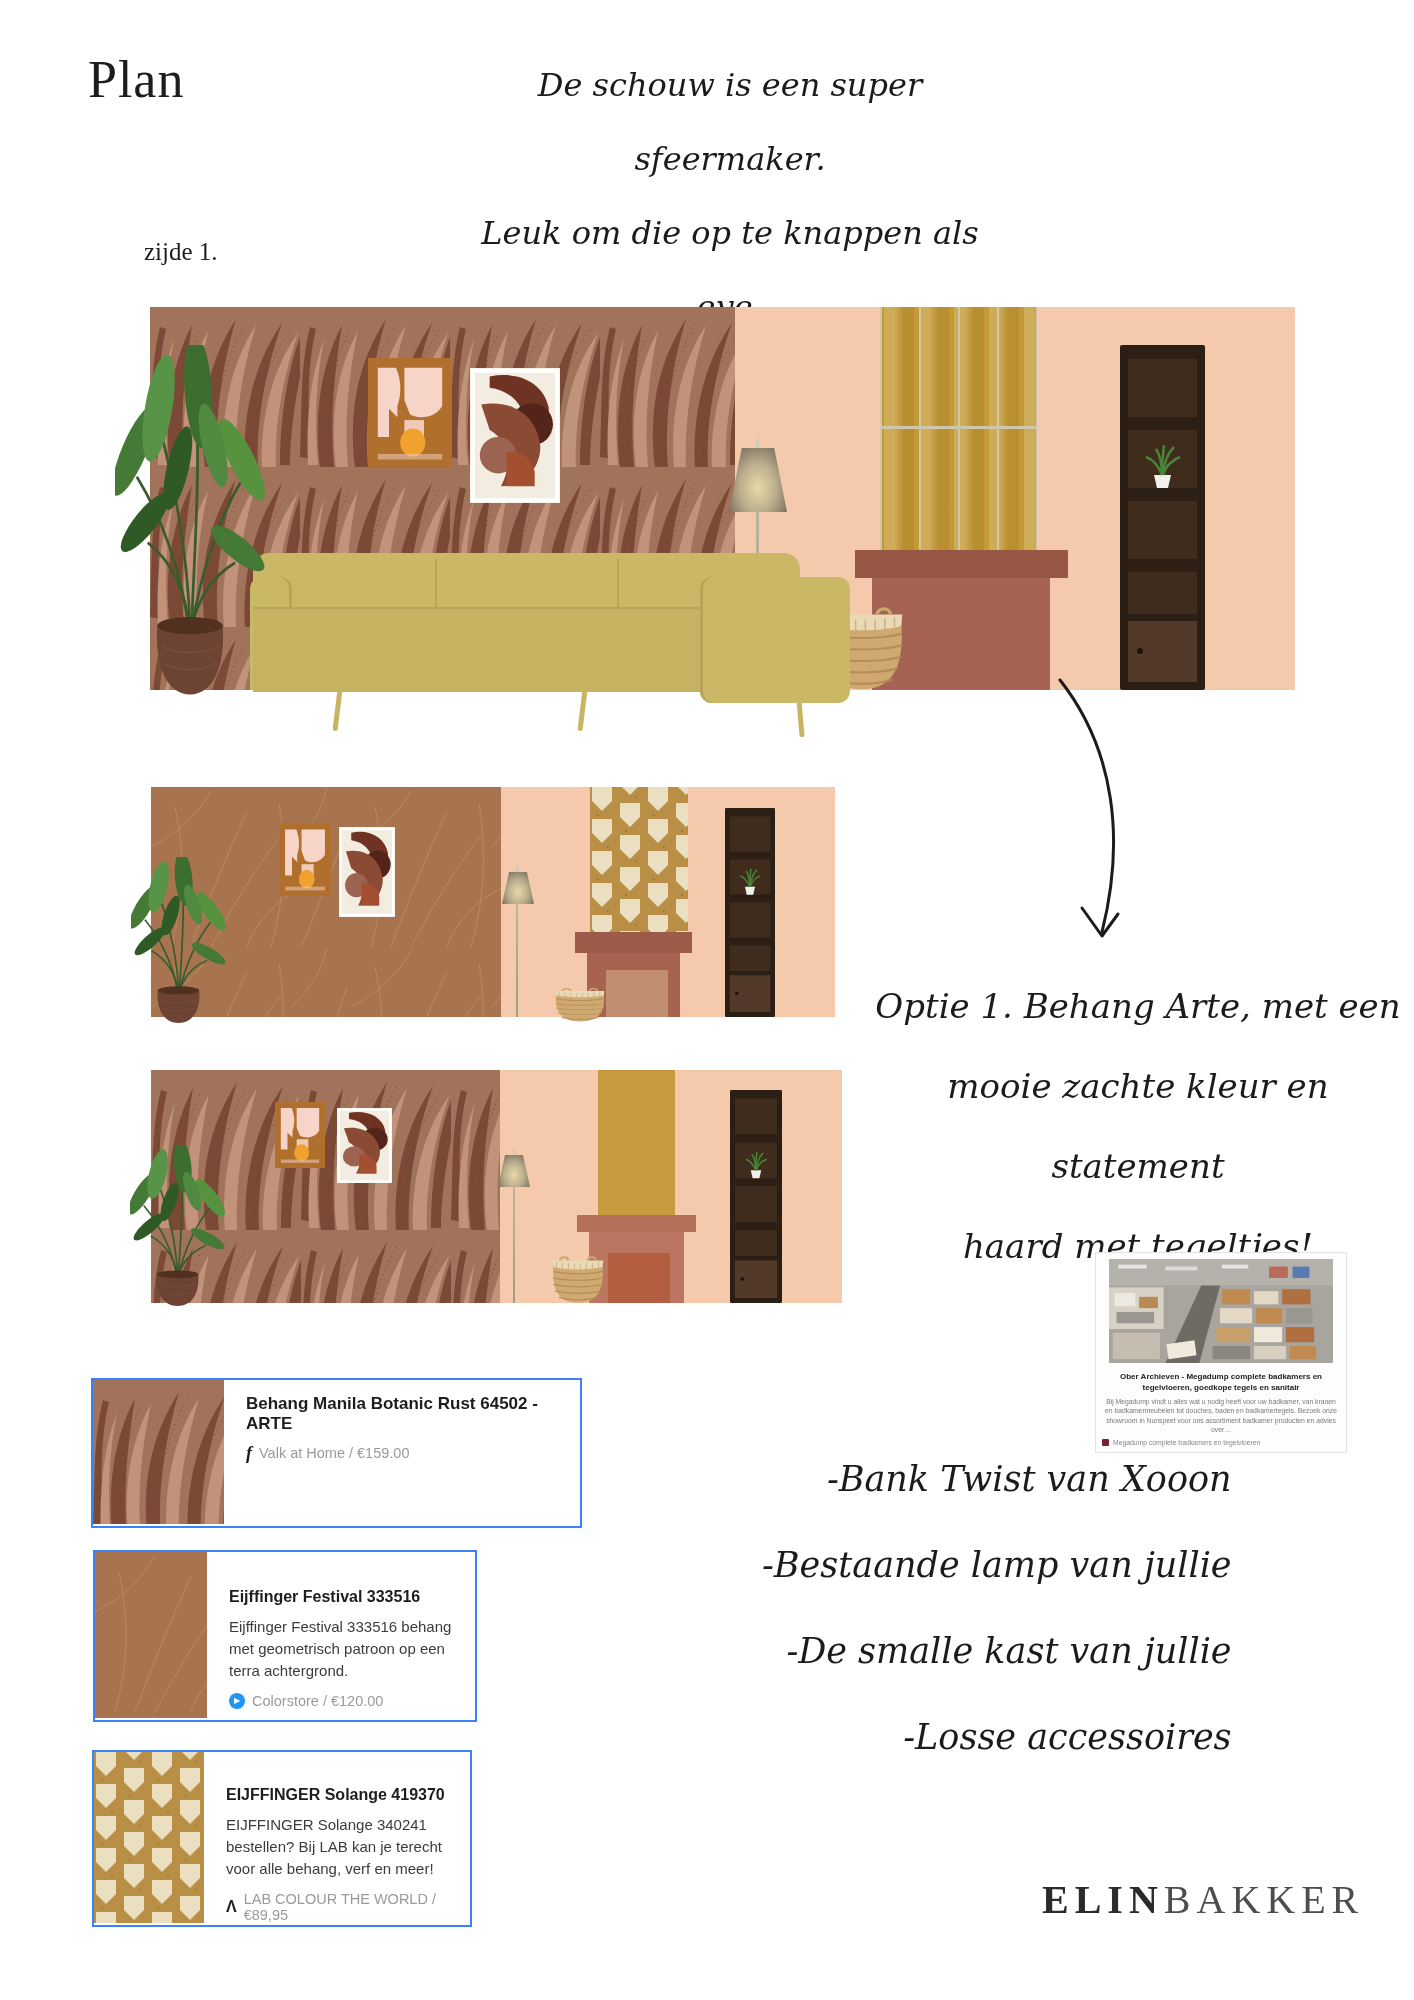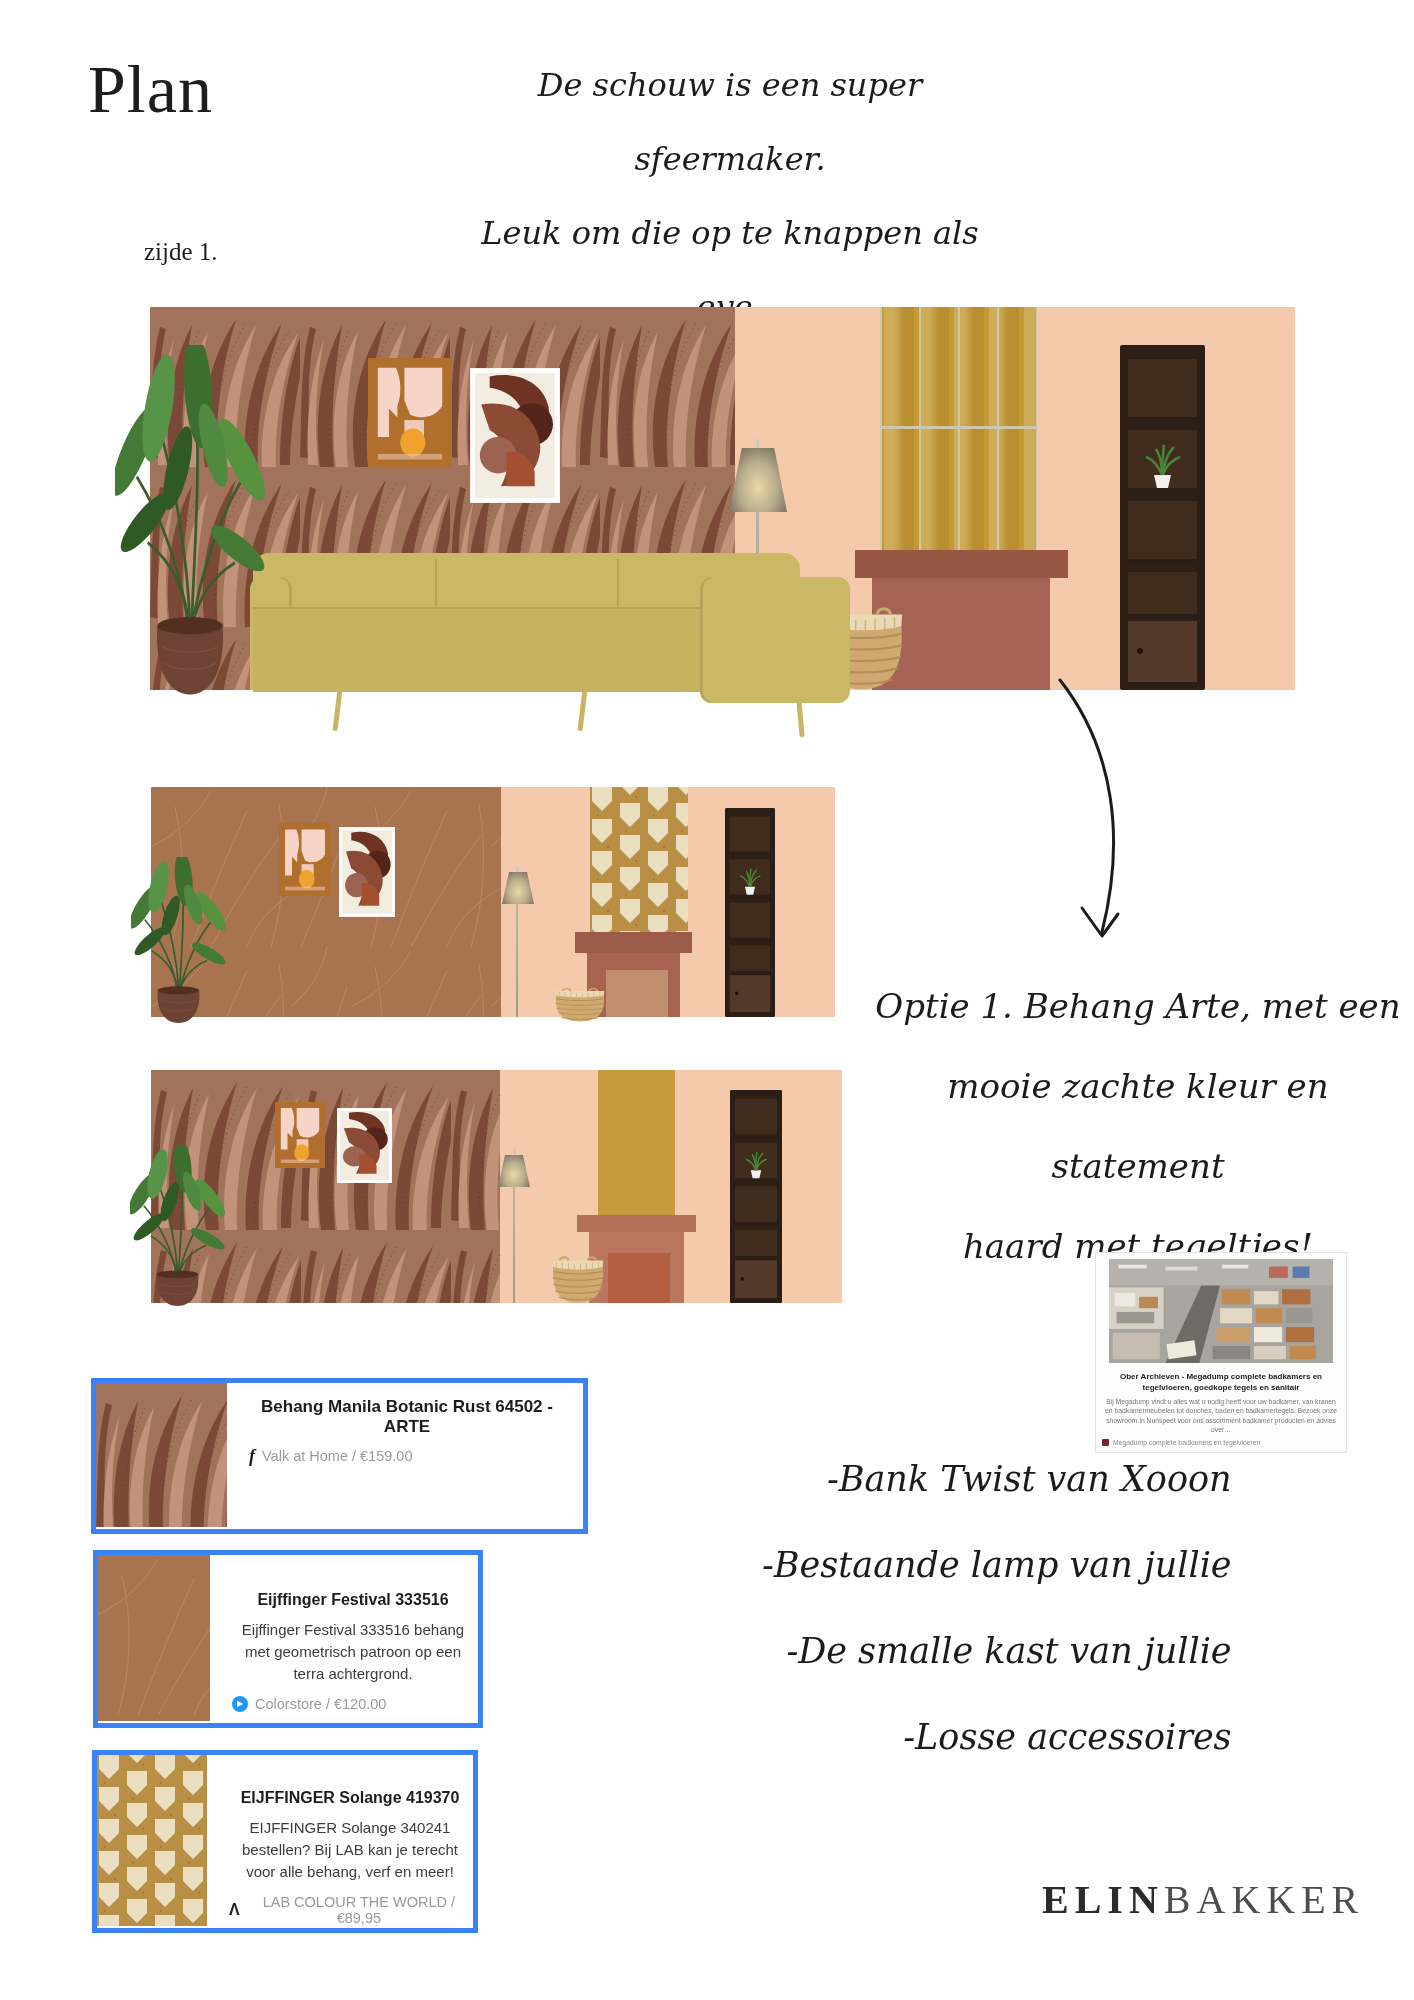--- a/index.html
+++ b/index.html
@@ -12,21 +12,21 @@
   .tiles{background-color:#c59a34;
     background-image:
       linear-gradient(180deg, rgba(0,0,0,0) 0 119px, #cfc6ae 119px 122px, rgba(0,0,0,0) 122px),
       repeating-linear-gradient(90deg, #cfc6ae 0 2px, rgba(0,0,0,0) 2px 39px),
       repeating-linear-gradient(90deg, rgba(255,255,255,0.18) 4px 14px, rgba(0,0,0,0.07) 24px 34px, rgba(0,0,0,0) 34px 39px);}
   .lampshade{clip-path:polygon(22% 0,78% 0,100% 100%,0 100%);
     background:radial-gradient(ellipse at 50% 62%, #ead9a6 0%, #b9ad8d 45%, #5d564b 100%);}
   .lamppole{width:3px;background:linear-gradient(#b9b59e,#a09c84);}
   .finial{width:3px;height:9px;background:#cfcaba;}
   .sofa-part{background:#cbb867;}
-  .card{position:absolute;background:#ffffff;border:5px solid #3b82f6;display:flex;text-align:center;}
+  .card{position:absolute;background:#ffffff;border:2px solid #3b82f6;display:flex;}
   .card .txt{padding:14px 18px 0 22px;}
   .card h3{margin:0 0 10px 0;font-size:17px;font-weight:bold;color:#1d1d1f;}
   .card p{margin:0 0 12px 0;font-size:15px;color:#3c3c3e;line-height:1.45;}
   .card .src{display:flex;align-items:center;gap:7px;font-size:14.5px;color:#9a9a9e;}
   .snippet{position:absolute;background:#fdfdfd;border:1px solid #e2e2e2;padding:6px;}
   .snippet .t{font-size:8px;font-weight:bold;color:#222;line-height:1.35;margin-top:5px;}
   .snippet .d{font-size:6.8px;color:#7a7a7a;line-height:1.4;margin-top:3px;}
   .snippet .s{font-size:6.8px;color:#8a8a8a;margin-top:4px;display:flex;gap:4px;align-items:center;}
   .flag{width:7px;height:7px;border-radius:1px;background:#7a2030;display:inline-block;flex:none;}
   .fb-icon{font-family:"Liberation Serif",serif;font-style:italic;font-weight:bold;font-size:18px;color:#1a1a1a;line-height:1;}
@@ -215,21 +215,21 @@
         <rect x="154" y="72" width="30" height="16" fill="#efe9dc"></rect>
         <rect x="188" y="72" width="30" height="16" fill="#b06f3e"></rect>
         <rect x="110" y="92" width="40" height="14" fill="#8a8680"></rect>
         <rect x="154" y="92" width="34" height="14" fill="#d8cfc0"></rect>
         <rect x="192" y="92" width="28" height="14" fill="#c08a50"></rect>
         <rect x="62" y="88" width="30" height="16" fill="#efe9dc" transform="rotate(-8 77 96)"></rect>
       </symbol>
     </defs>
   </svg>
 
-  <div class="abs serif" style="left:88px;top:50px;font-size:68px;letter-spacing:1px;">Plan</div>
+  <div class="abs serif" style="left:88px;top:50px;font-size:52px;letter-spacing:1px;">Plan</div>
 
   <div class="abs hand" style="left:480px;top:48px;width:500px;text-align:center;font-size:32px;line-height:74px;">
     <div>De schouw is een super sfeermaker.</div>
     <div>Leuk om die op te knappen als eye-</div>
     <div>catcher in de kamer!</div>
   </div>
 
   <div class="abs serif" style="left:144px;top:238px;font-size:25px;">zijde 1.</div>
 
   <div class="board" style="left:150px;top:307px;width:1145px;height:383px;">

